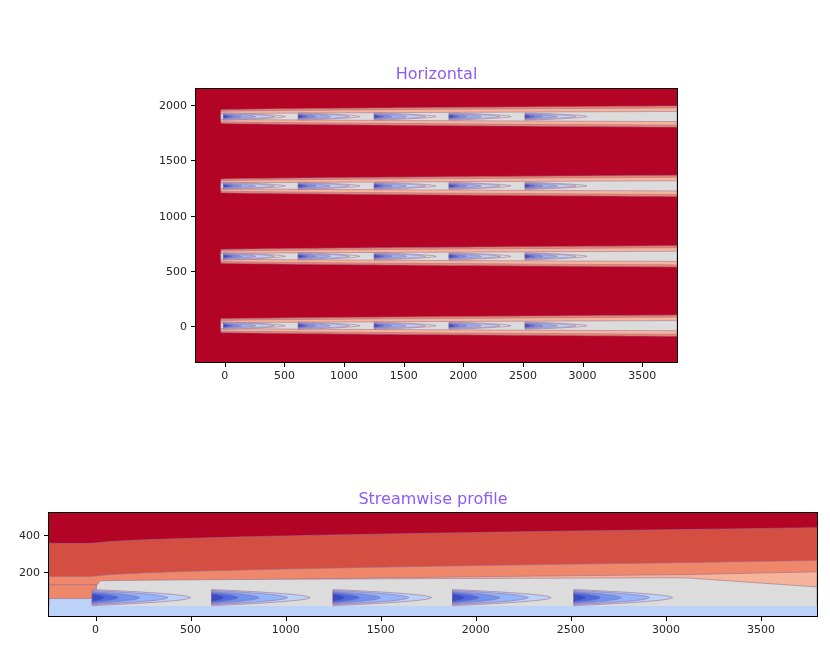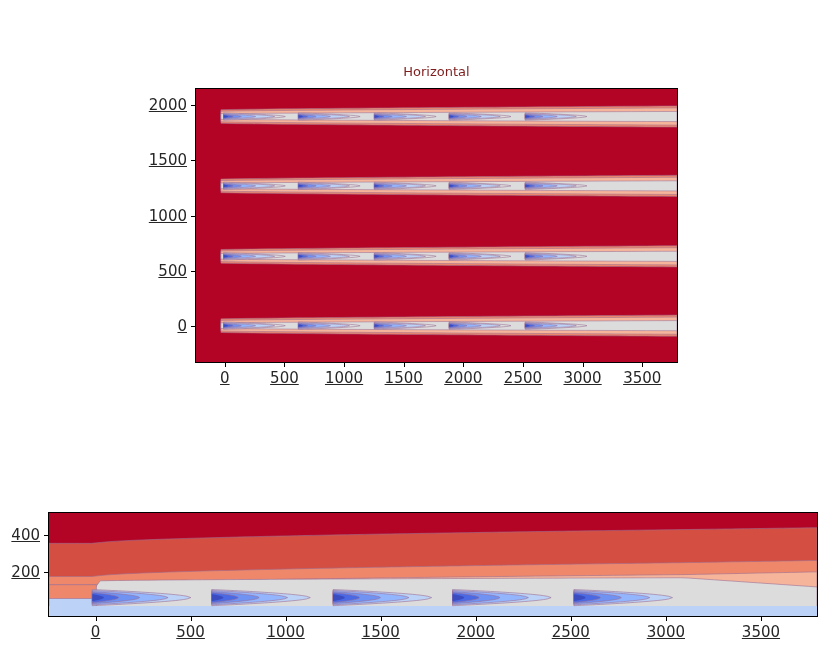--- a/index.html
+++ b/index.html
@@ -12,35 +12,35 @@
     position:relative;
   }
   .fig{position:absolute;inset:0;}
 
   
   .suptitle{
     position:absolute;left:0;right:0;top:9px;
     text-align:center;font-size:13.5px;color:#262626;
   }
   .ax-title{
-    position:absolute;text-align:center;font-size:13px;color:#7f1d1d;
+    position:absolute;text-align:center;font-size:16px;color:#8b5cf6;
   }
   #title-horizontal{left:195px;width:483px;top:64px;}
   #title-streamwise{left:48px;width:770px;top:489px;}
 
   
   .axes{position:absolute;box-sizing:border-box;border:1.1px solid #000;overflow:hidden;background:#b40426;}
   #axes-horizontal{left:195px;top:88px;width:483px;height:275px;}
   #axes-streamwise{left:48px;top:512px;width:770px;height:105px;}
 
   
   .tick{position:absolute;background:#000;}
   .tick-x{width:1px;height:3.5px;}
   .tick-y{height:1px;width:3.5px;}
-  .ticklabel{position:absolute;font-size:15px;color:#262626;white-space:nowrap;text-decoration:underline;}
+  .ticklabel{position:absolute;font-size:11px;color:#262626;white-space:nowrap;}
   .ticklabel-x{transform:translateX(-50%);}
   .ticklabel-y{transform:translateY(-50%);text-align:right;}
 
   
   svg.field{position:absolute;left:0;top:0;width:100%;height:100%;display:block;}
 </style>
 </head>
 <body>
 
 <div class="fig">
@@ -207,20 +207,21 @@
       <div class="tick tick-y" style="left: 191px; top: 270.964px;"></div>
       <div class="ticklabel ticklabel-y" style="left: 143px; width: 44px; top: 270.964px;">500</div>
       <div class="tick tick-y" style="left: 191px; top: 215.52px;"></div>
       <div class="ticklabel ticklabel-y" style="left: 143px; width: 44px; top: 215.52px;">1000</div>
       <div class="tick tick-y" style="left: 191px; top: 160.077px;"></div>
       <div class="ticklabel ticklabel-y" style="left: 143px; width: 44px; top: 160.077px;">1500</div>
       <div class="tick tick-y" style="left: 191px; top: 104.633px;"></div>
       <div class="ticklabel ticklabel-y" style="left: 143px; width: 44px; top: 104.633px;">2000</div>
     </div>
 
+  <div class="ax-title" id="title-streamwise">Streamwise profile</div>
 
   <div class="axes" id="axes-streamwise">
     <svg class="field" id="svg-streamwise" viewBox="0 0 770 105" preserveAspectRatio="none">
         <rect x="0" y="0" width="770" height="105" fill="#b40426"></rect>
         <path d="M0,105L0.00,30.94L8.56,30.94L17.11,30.94L25.67,30.94L34.22,30.94L42.78,30.94L51.33,30.06L59.89,29.26L68.44,28.70L77.00,28.23L85.56,27.82L94.11,27.46L102.67,27.12L111.22,26.80L119.78,26.50L128.33,26.22L136.89,25.95L145.44,25.70L154.00,25.45L162.56,25.21L171.11,24.98L179.67,24.76L188.22,24.54L196.78,24.33L205.33,24.12L213.89,23.92L222.44,23.73L231.00,23.54L239.56,23.35L248.11,23.16L256.67,22.98L265.22,22.81L273.78,22.63L282.33,22.46L290.89,22.29L299.44,22.13L308.00,21.96L316.56,21.80L325.11,21.64L333.67,21.49L342.22,21.33L350.78,21.18L359.33,21.03L367.89,20.88L376.44,20.73L385.00,20.59L393.56,20.45L402.11,20.30L410.67,20.16L419.22,20.02L427.78,19.89L436.33,19.75L444.89,19.62L453.44,19.48L462.00,19.35L470.56,19.22L479.11,19.09L487.67,18.96L496.22,18.83L504.78,18.71L513.33,18.58L521.89,18.46L530.44,18.33L539.00,18.21L547.56,18.09L556.11,17.97L564.67,17.85L573.22,17.73L581.78,17.61L590.33,17.50L598.89,17.38L607.44,17.27L616.00,17.15L624.56,17.04L633.11,16.92L641.67,16.81L650.22,16.69L658.78,16.57L667.33,16.45L675.89,16.33L684.44,16.21L693.00,16.08L701.56,15.96L710.11,15.84L718.67,15.72L727.22,15.60L735.78,15.48L744.33,15.36L752.89,15.24L761.44,15.12L770.00,15.00L770,105Z" fill="#d44e41" stroke="#9a6d93" stroke-width="0.6"></path>
         <path d="M0,105L0.00,64.69L8.56,64.69L17.11,64.69L25.67,64.69L34.22,64.69L42.78,64.69L51.33,63.81L59.89,63.01L68.44,62.45L77.00,61.98L85.56,61.57L94.11,61.21L102.67,60.87L111.22,60.55L119.78,60.25L128.33,59.97L136.89,59.70L145.44,59.45L154.00,59.20L162.56,58.96L171.11,58.73L179.67,58.51L188.22,58.29L196.78,58.08L205.33,57.87L213.89,57.67L222.44,57.48L231.00,57.29L239.56,57.10L248.11,56.91L256.67,56.73L265.22,56.56L273.78,56.38L282.33,56.21L290.89,56.04L299.44,55.88L308.00,55.71L316.56,55.55L325.11,55.39L333.67,55.24L342.22,55.08L350.78,54.93L359.33,54.78L367.89,54.63L376.44,54.48L385.00,54.34L393.56,54.20L402.11,54.05L410.67,53.91L419.22,53.77L427.78,53.64L436.33,53.50L444.89,53.37L453.44,53.23L462.00,53.10L470.56,52.97L479.11,52.84L487.67,52.71L496.22,52.58L504.78,52.46L513.33,52.33L521.89,52.21L530.44,52.08L539.00,51.96L547.56,51.84L556.11,51.72L564.67,51.60L573.22,51.48L581.78,51.36L590.33,51.25L598.89,51.13L607.44,51.02L616.00,50.90L624.56,50.79L633.11,50.67L641.67,50.54L650.22,50.40L658.78,50.26L667.33,50.11L675.89,49.97L684.44,49.82L693.00,49.68L701.56,49.53L710.11,49.39L718.67,49.24L727.22,49.10L735.78,48.95L744.33,48.81L752.89,48.66L761.44,48.52L770.00,48.38L770,105Z" fill="#ef886b" stroke="#9a6d93" stroke-width="0.6"></path>
         <path d="M0,105L0.00,73.13L8.56,73.13L17.11,73.13L25.67,73.13L34.22,73.13L42.78,73.13L51.33,72.48L59.89,71.89L68.44,71.48L77.00,71.14L85.56,70.84L94.11,70.57L102.67,70.32L111.22,70.09L119.78,69.87L128.33,69.67L136.89,69.47L145.44,69.28L154.00,69.10L162.56,68.93L171.11,68.76L179.67,68.59L188.22,68.43L196.78,68.28L205.33,68.13L213.89,67.98L222.44,67.84L231.00,67.70L239.56,67.56L248.11,67.42L256.67,67.29L265.22,67.16L273.78,67.03L282.33,66.91L290.89,66.79L299.44,66.66L308.00,66.54L316.56,66.43L325.11,66.31L333.67,66.19L342.22,66.08L350.78,65.97L359.33,65.86L367.89,65.75L376.44,65.64L385.00,65.54L393.56,65.43L402.11,65.33L410.67,65.22L419.22,65.12L427.78,65.02L436.33,64.92L444.89,64.82L453.44,64.72L462.00,64.63L470.56,64.53L479.11,64.44L487.67,64.34L496.22,64.25L504.78,64.16L513.33,64.06L521.89,63.97L530.44,63.88L539.00,63.79L547.56,63.70L556.11,63.62L564.67,63.53L573.22,63.44L581.78,63.35L590.33,63.27L598.89,63.18L607.44,63.10L616.00,63.02L624.56,62.93L633.11,62.85L641.67,62.71L650.22,62.53L658.78,62.35L667.33,62.17L675.89,61.99L684.44,61.81L693.00,61.63L701.56,61.45L710.11,61.27L718.67,61.08L727.22,60.90L735.78,60.72L744.33,60.54L752.89,60.36L761.44,60.18L770.00,60.00L770,105Z" fill="#f6b59a" stroke="#9a6d93" stroke-width="0.6"></path>
         <path d="M0,105L0.00,81.00L8.56,81.00L17.11,81.00L25.67,81.00L34.22,81.00L42.78,81.00L51.33,69.16L59.89,68.97L68.44,68.84L77.00,68.73L85.56,68.63L94.11,68.54L102.67,68.46L111.22,68.38L119.78,68.31L128.33,68.24L136.89,68.18L145.44,68.12L154.00,68.06L162.56,68.00L171.11,67.95L179.67,67.89L188.22,67.84L196.78,67.79L205.33,67.74L213.89,67.69L222.44,67.64L231.00,67.60L239.56,67.55L248.11,67.51L256.67,67.47L265.22,67.42L273.78,67.38L282.33,67.34L290.89,67.30L299.44,67.26L308.00,67.22L316.56,67.18L325.11,67.14L333.67,67.11L342.22,67.07L350.78,67.03L359.33,67.00L367.89,66.96L376.44,66.93L385.00,66.89L393.56,66.86L402.11,66.82L410.67,66.79L419.22,66.76L427.78,66.72L436.33,66.69L444.89,66.66L453.44,66.63L462.00,66.59L470.56,66.56L479.11,66.53L487.67,66.50L496.22,66.47L504.78,66.44L513.33,66.41L521.89,66.38L530.44,66.35L539.00,66.32L547.56,66.29L556.11,66.26L564.67,66.23L573.22,66.21L581.78,66.18L590.33,66.15L598.89,66.12L607.44,66.09L616.00,66.07L624.56,66.04L633.11,66.01L641.67,66.33L650.22,66.94L658.78,67.54L667.33,68.14L675.89,68.75L684.44,69.35L693.00,69.95L701.56,70.55L710.11,71.16L718.67,71.76L727.22,72.36L735.78,72.96L744.33,73.57L752.89,74.17L761.44,74.77L770.00,75.38L770,105Z" fill="#dddcdc" stroke="#9a6d93" stroke-width="0.6"></path>
         <path d="M0,105L0,73.13L47.53,73.13L47.53,105Z" fill="#ef886b" stroke="#9a6d93" stroke-width="0.6"></path>
         <path d="M0,105L0,87.19L47.53,87.19L47.53,105Z" fill="#bcd2f7" stroke="#9a6d93" stroke-width="0.6"></path>

